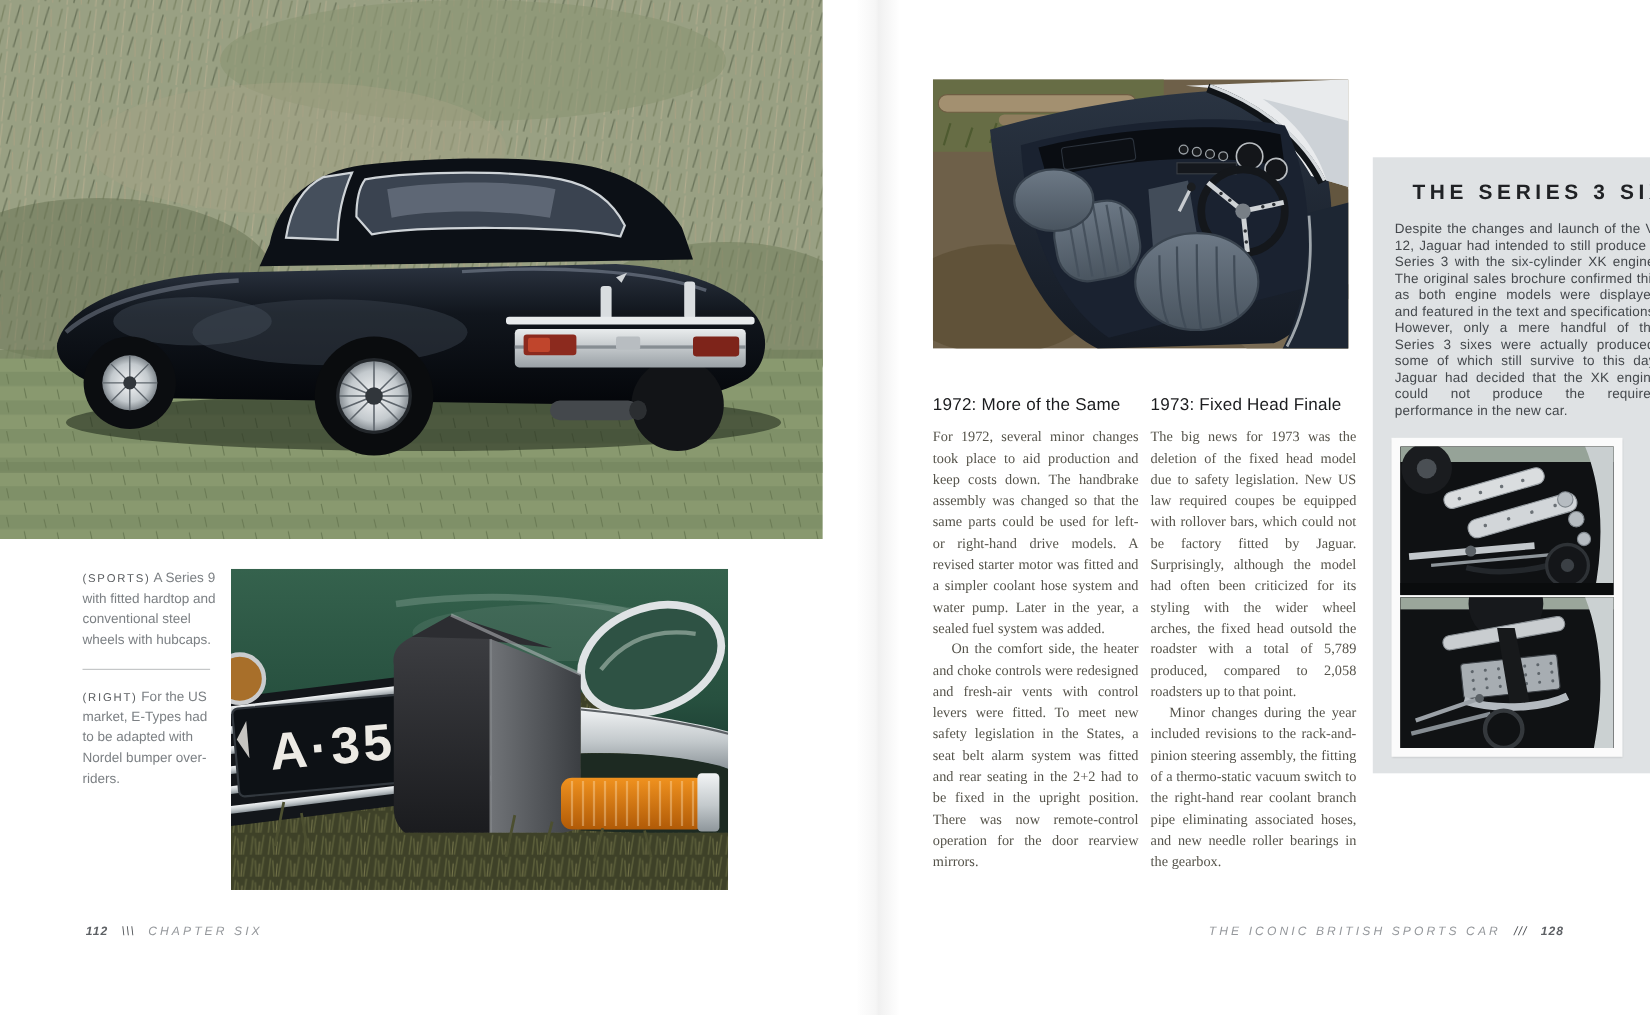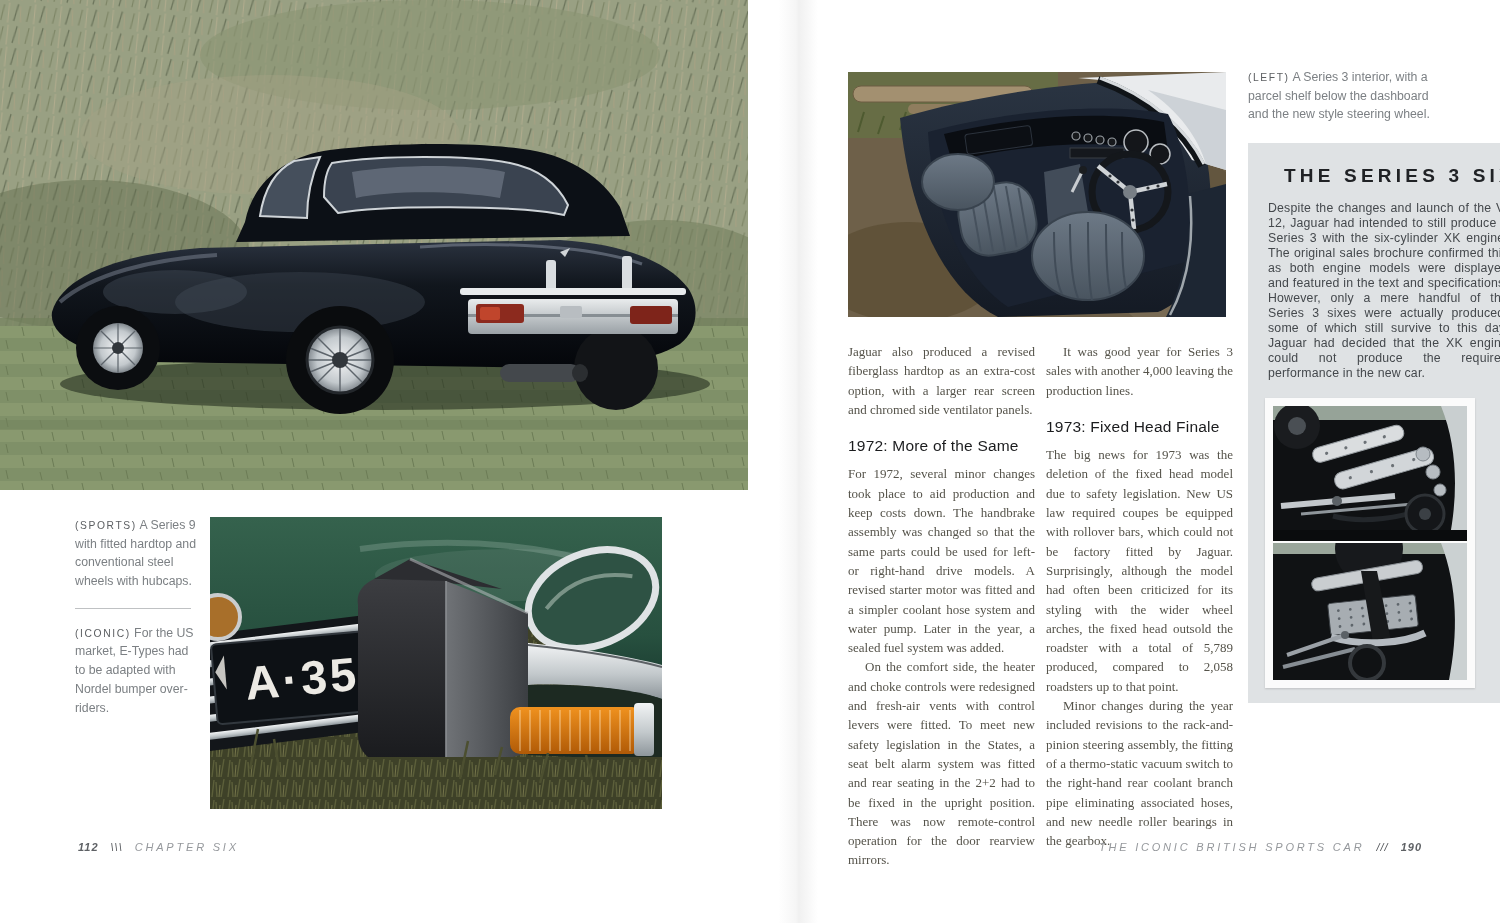--- a/index.html
+++ b/index.html
@@ -243,21 +243,21 @@
       </g>
 
       <rect x="0" y="240" width="452" height="52" fill="url(#blades)"></rect>
       <path d="M40,252 L48,212 M70,258 L64,222 M250,262 L258,224 M285,258 L292,230 M330,266 L338,236 M382,262 L376,238" stroke="#4c4f30" stroke-width="2.5" fill="none"></path>
     </svg>
   </div>
 
   <div class="abs caption" id="caption-left-block">
     <p style="margin:0"><span class="lbl">(SPORTS)</span><span> A Series 9 with fitted hardtop and conventional steel wheels with hubcaps.</span></p>
     <hr class="cap-divider">
-    <p style="margin:0"><span class="lbl">(ICONIC)</span><span> For the US market, E-Types had to be adapted with Nordel bumper over-riders.</span></p>
+    <p style="margin:0"><span class="lbl">(RIGHT)</span><span> For the US market, E-Types had to be adapted with Nordel bumper over-riders.</span></p>
   </div>
 
   <div class="abs photo" style="left:848px;top:72px;width:378px;height:245px;">
     <svg width="378" height="245" viewBox="0 0 378 245">
       <defs>
         <linearGradient id="seatG" x1="0" y1="0" x2="0" y2="1">
           <stop offset="0" stop-color="#6d7986"></stop>
             <stop offset="1" stop-color="#49545f"></stop>
         </linearGradient>
         <linearGradient id="navyG" x1="0" y1="0" x2="0" y2="1">
@@ -339,33 +339,28 @@
             <path d="M258,152 C258,196 260,212 262,222"></path>
           <path d="M274,160 C274,196 276,208 278,216"></path>
         </g>
       </g>
 
       <path d="M340,122 L378,112 L378,245 L318,245 C336,210 344,168 340,122 Z" fill="#1d2633"></path>
       <path d="M342,124 C346,168 340,210 322,243" stroke="#9fa6ac" stroke-width="2.5" fill="none"></path>
     </svg>
   </div>
 
-  <div class="abs caption" id="caption-interior">
-    <p style="margin:0"><span class="lbl">(LEFT)</span><span> A Series 3 interior, with a parcel shelf below the dashboard and the new style steering wheel.</span></p>
-  </div>
 
   <div class="abs col" id="col1">
-    <p>Jaguar also produced a revised fiberglass hardtop as an extra-cost option, with a larger rear screen and chromed side ventilator panels.</p>
     <p class="subhead">1972: More of the Same</p>
     <p>For 1972, several minor changes took place to aid production and keep costs down. The handbrake assembly was changed so that the same parts could be used for left- or right-hand drive models. A revised starter motor was fitted and a simpler coolant hose system and water pump. Later in the year, a sealed fuel system was added.</p>
     <p class="ind">On the comfort side, the heater and choke controls were redesigned and fresh-air vents with control levers were fitted. To meet new safety legislation in the States, a seat belt alarm system was fitted and rear seating in the 2+2 had to be fixed in the upright position. There was now remote-control operation for the door rearview mirrors.</p>
   </div>
 
   <div class="abs col" id="col2">
-    <p class="ind">It was good year for Series 3 sales with another 4,000 leaving the production lines.</p>
     <p class="subhead">1973: Fixed Head Finale</p>
     <p>The big news for 1973 was the deletion of the fixed head model due to safety legislation. New US law required coupes be equipped with rollover bars, which could not be factory fitted by Jaguar. Surprisingly, although the model had often been criticized for its styling with the wider wheel arches, the fixed head outsold the roadster with a total of 5,789 produced, compared to 2,058 roadsters up to that point.</p>
     <p class="ind">Minor changes during the year included revisions to the rack-and-pinion steering assembly, the fitting of a thermo-static vacuum switch to the right-hand rear coolant branch pipe eliminating associated hoses, and new needle roller bearings in the gearbox.</p>
 
   </div>
 
   <div class="abs" id="sidebar">
     <div id="sidebar-title">THE SERIES 3 SIX</div>
     <div id="sidebar-body">Despite the changes and launch of the V-12, Jaguar had intended to still produce a Series 3 with the six-cylinder XK engine. The original sales brochure confirmed this as both engine models were displayed and featured in the text and specifications. However, only a mere handful of the Series 3 sixes were actually produced, some of which still survive to this day. Jaguar had decided that the XK engine could not produce the required performance in the new car.</div>
     <div id="sidebar-frame">
@@ -449,16 +444,16 @@
       </div>
     </div>
   </div>
 
   <div class="abs" id="gutter"></div>
 
   <div class="abs footer" id="footer-left">
     <span class="pg">112</span><span class="fsp"></span><span class="sep">\\\</span><span class="fsp"></span><span>CHAPTER SIX</span>
   </div>
   <div class="abs footer" id="footer-right">
-    <span>THE ICONIC BRITISH SPORTS CAR</span><span class="fsp"></span><span class="sep">///</span><span class="fsp"></span><span class="pg">190</span>
+    <span>THE ICONIC BRITISH SPORTS CAR</span><span class="fsp"></span><span class="sep">///</span><span class="fsp"></span><span class="pg">128</span>
   </div>
 
 </div>
 
 </body></html>

